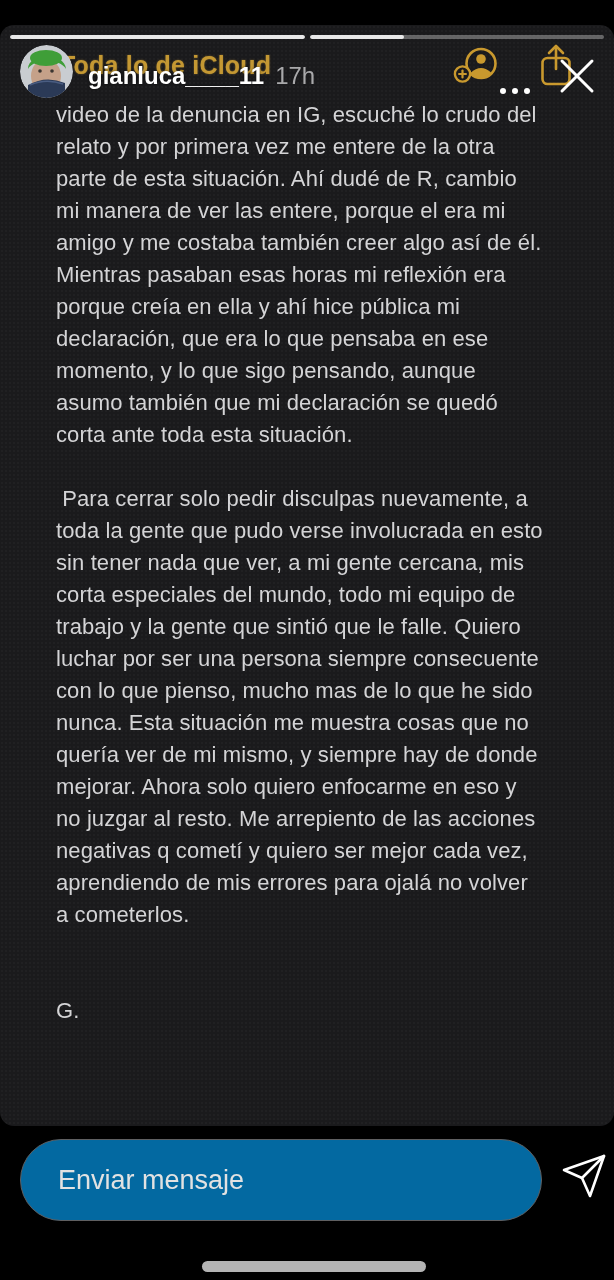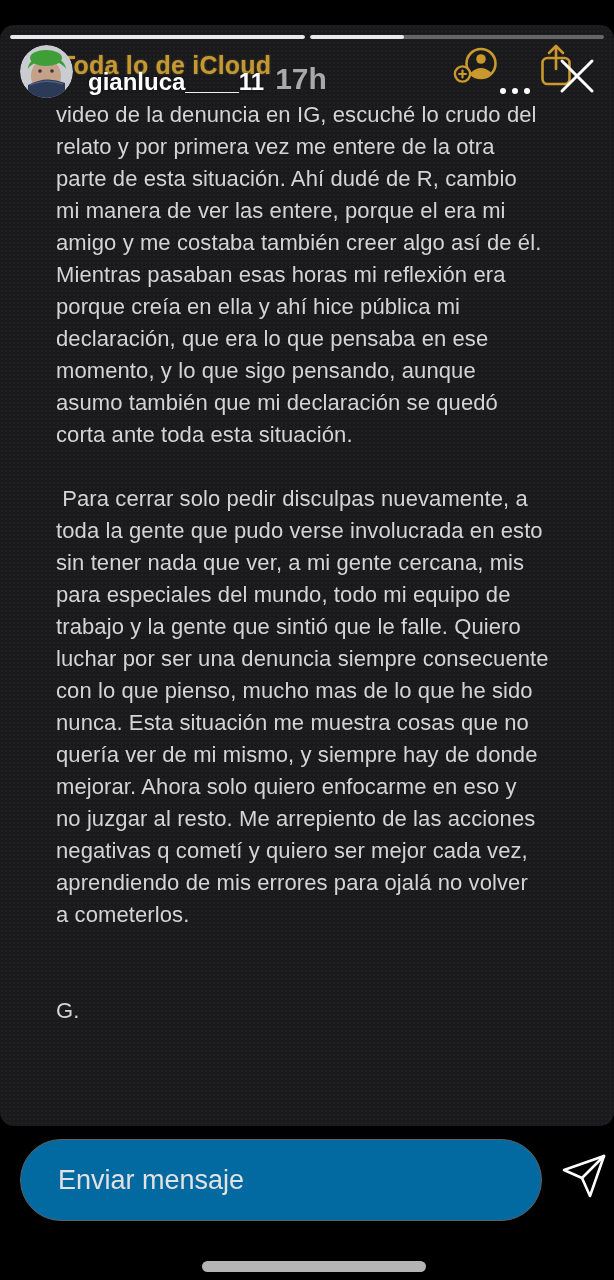--- a/index.html
+++ b/index.html
@@ -29,21 +29,21 @@
     text-shadow:0 0 2px rgba(196,152,51,0.55);white-space:nowrap;
   }
   .underlay-frag{
     position:absolute;left:47px;top:29px;width:0;height:0;z-index:1;
     border-top:9px solid transparent;border-bottom:9px solid transparent;
     border-right:13px solid #c49833;opacity:0.9;
   }
   .avatar{position:absolute;left:20px;top:20px;width:53px;height:53px;border-radius:50%;overflow:hidden;z-index:4;}
   .name-row{position:absolute;left:88px;top:37px;z-index:3;display:flex;align-items:flex-end;white-space:nowrap;}
   .username{font-size:24px;font-weight:bold;color:#fff;text-shadow:0 0 3px rgba(0,0,0,0.6);}
-  .timestamp{font-size:30px;color:#a9a9ab;margin-left:11px;font-weight:700;}
+  .timestamp{font-size:24px;color:#a9a9ab;margin-left:11px;font-weight:400;}
   .hdr-icon{position:absolute;z-index:3;}
   .icon-person-add{left:453px;top:21px;}
   .dots{left:500px;top:63px;display:flex;gap:6px;z-index:3;}
   .dots i{width:6px;height:6px;border-radius:50%;background:#fff;display:block;}
   .icon-share{left:537px;top:17px;}
   .icon-close{left:556px;top:30px;z-index:5;}
   
   .story-text{position:absolute;left:56px;top:74px;right:10px;z-index:2;}
   .story-line{
     min-height:32px;line-height:32px;font-size:22px;color:#d4d4d6;
@@ -152,23 +152,23 @@
       <div class="story-line">Mientras pasaban esas horas mi reflexión era</div>
       <div class="story-line">porque creía en ella y ahí hice pública mi</div>
       <div class="story-line">declaración, que era lo que pensaba en ese</div>
       <div class="story-line">momento, y lo que sigo pensando, aunque</div>
       <div class="story-line">asumo también que mi declaración se quedó</div>
       <div class="story-line">corta ante toda esta situación.</div>
       <div class="story-line"></div>
       <div class="story-line"> Para cerrar solo pedir disculpas nuevamente, a</div>
       <div class="story-line">toda la gente que pudo verse involucrada en esto</div>
       <div class="story-line">sin tener nada que ver, a mi gente cercana, mis</div>
-      <div class="story-line">para especiales del mundo, todo mi equipo de</div>
+      <div class="story-line">corta especiales del mundo, todo mi equipo de</div>
       <div class="story-line">trabajo y la gente que sintió que le falle. Quiero</div>
-      <div class="story-line">luchar por ser una denuncia siempre consecuente</div>
+      <div class="story-line">luchar por ser una persona siempre consecuente</div>
       <div class="story-line">con lo que pienso, mucho mas de lo que he sido</div>
       <div class="story-line">nunca. Esta situación me muestra cosas que no</div>
       <div class="story-line">quería ver de mi mismo, y siempre hay de donde</div>
       <div class="story-line">mejorar. Ahora solo quiero enfocarme en eso y</div>
       <div class="story-line">no juzgar al resto. Me arrepiento de las acciones</div>
       <div class="story-line">negativas q cometí y quiero ser mejor cada vez,</div>
       <div class="story-line">aprendiendo de mis errores para ojalá no volver</div>
       <div class="story-line">a cometerlos.</div>
       <div class="story-line"></div>
       <div class="story-line"></div>

